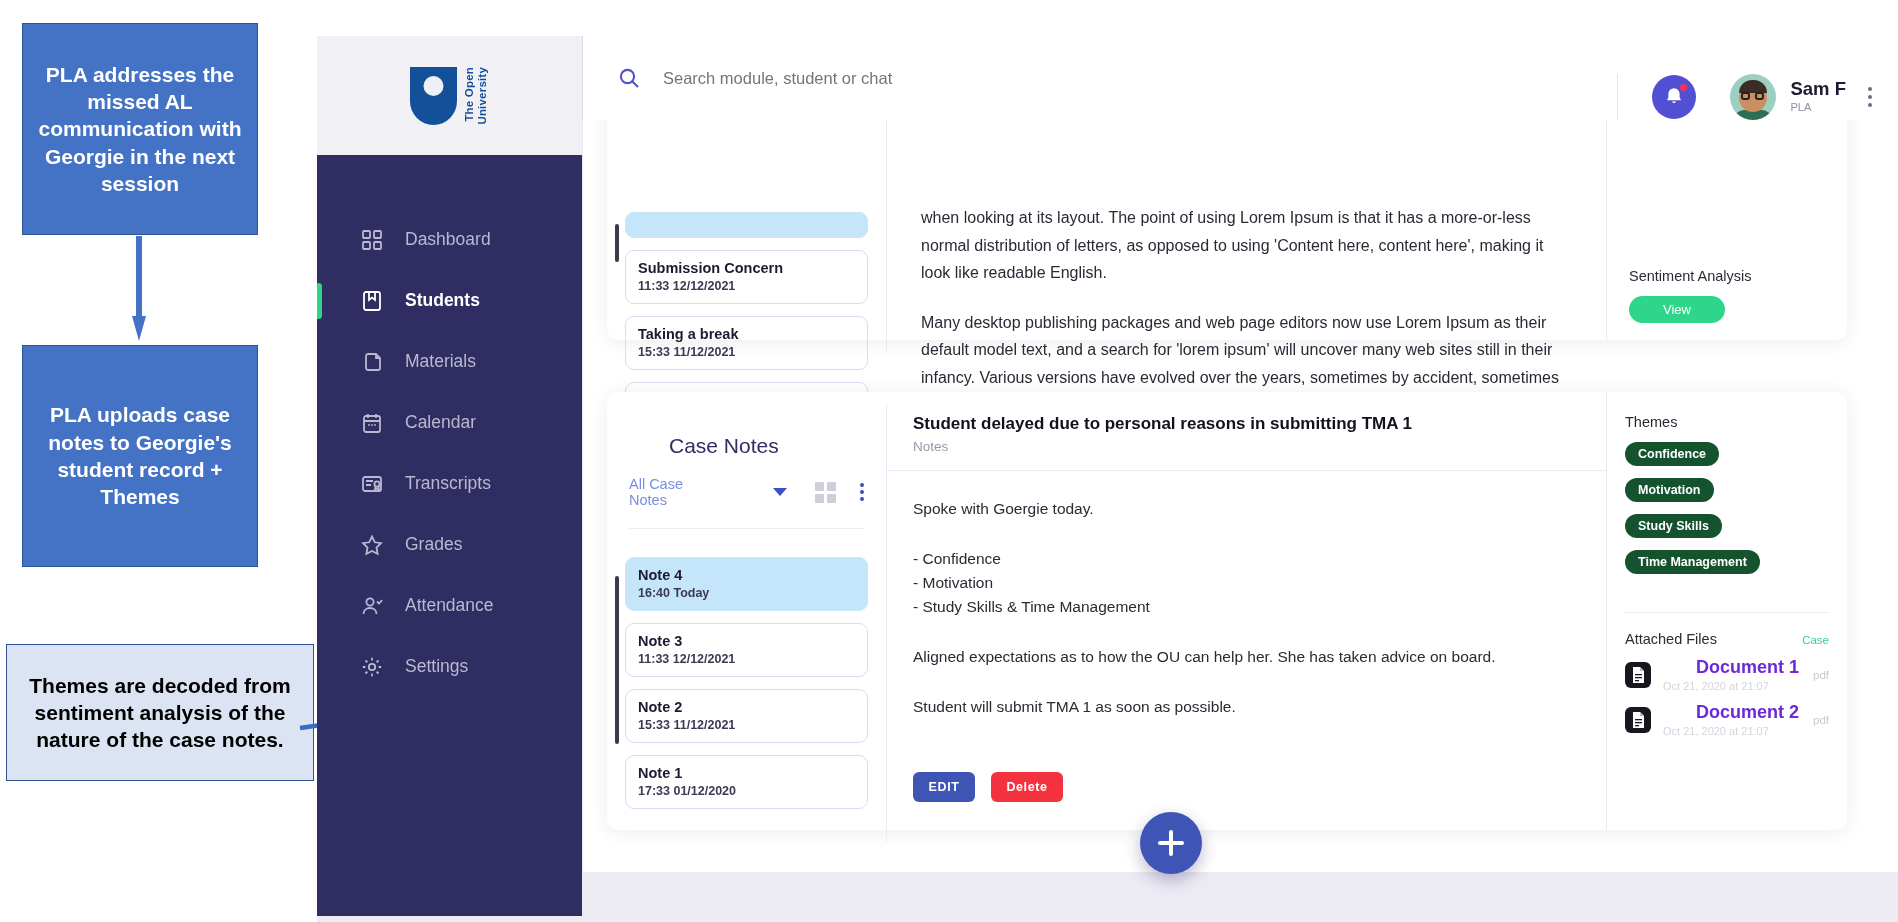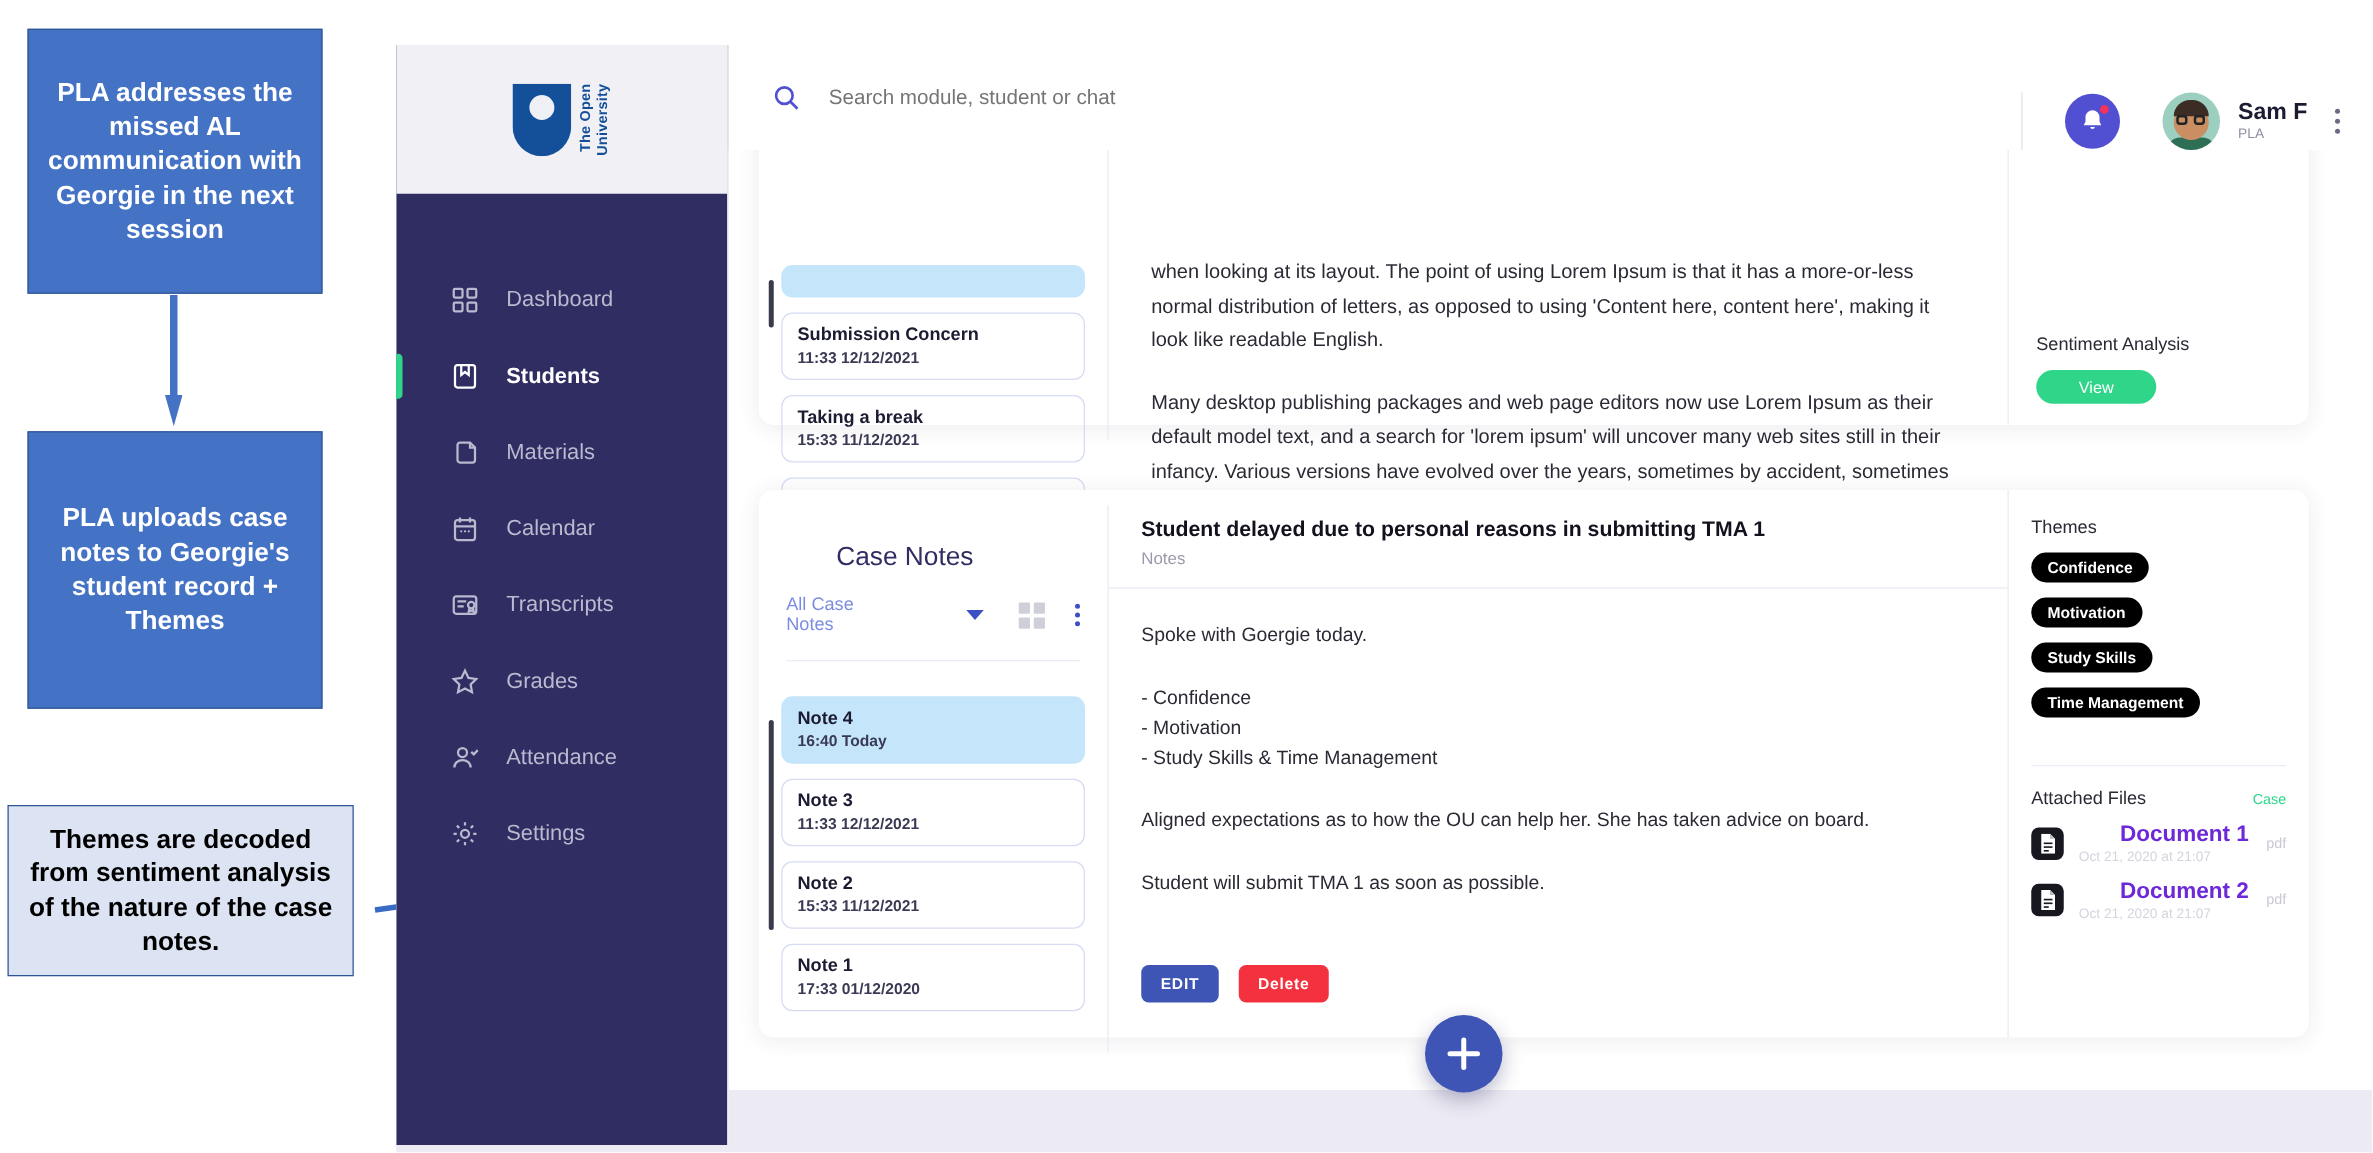--- a/index.html
+++ b/index.html
@@ -17,21 +17,21 @@
     border: 1px solid #2f5597;
     display: flex; align-items: center; justify-content: center;
     text-align: center;
     font-weight: bold;
     line-height: 1.30;
   }
   .anno-filled { background: #4472c4; color: #ffffff; }
   .anno-light  { background: #dce3f2; color: #000000; }
   #anno1 { left: 22px;  top: 23px;  width: 236px; height: 212px; font-size: 21px; padding: 0 10px; }
   #anno2 { left: 22px;  top: 345px; width: 236px; height: 222px; font-size: 21px; padding: 0 10px; }
-  #anno3 { left: 6px;   top: 644px; width: 277px; height: 137px; font-size: 21px; padding: 0 8px; }
+  #anno3 { left: 6px;   top: 644px; width: 308px; height: 137px; font-size: 21px; padding: 0 8px; }
 
   .arrow-down { position: absolute; left: 132px; top: 236px; width: 14px; height: 108px; }
 
   .arrow-long { position: absolute; left: 0; top: 0; width: 1898px; height: 922px;
                 pointer-events: none; }
 
   
   #app {
     position: absolute; left: 317px; top: 36px; width: 1581px; height: 880px;
     background: #ffffff; overflow: hidden;
@@ -170,21 +170,21 @@
     font-family: "Liberation Sans", sans-serif;
   }
   .btn-edit { background: #3f55b5; width: 62px; height: 30px; }
   .btn-del  { background: #f4323f; width: 72px; height: 30px; }
 
   .themes-wrap { padding: 22px 18px 0 18px; }
   .themes-title { font-size: 14.5px; color: #2a2a35; }
   .tag {
     display: inline-flex; align-items: center; justify-content: center;
     height: 24px; padding: 0 13px; border-radius: 13px;
-    background: #000000; color: #fff; font-size: 12.5px; font-weight: bold;
+    background: #14532d; color: #fff; font-size: 12.5px; font-weight: bold;
     margin-top: 12px; cursor: pointer;
   }
   .tag-row { display: block; }
   .af-sep { margin: 18px 0 0 0; height: 1px; background: #eceaf4; }
   .af-head { display: flex; align-items: baseline; padding: 18px 18px 0 18px; }
   .af-title { font-size: 14.5px; color: #2a2a35; flex: 1; }
   .af-type { font-size: 11.5px; color: #2fd68a; }
   .af-row { display: flex; align-items: center; padding: 10px 18px 0 18px; }
   .af-ico {
     width: 26px; height: 26px; border-radius: 6px; background: #17171f; flex: none;

